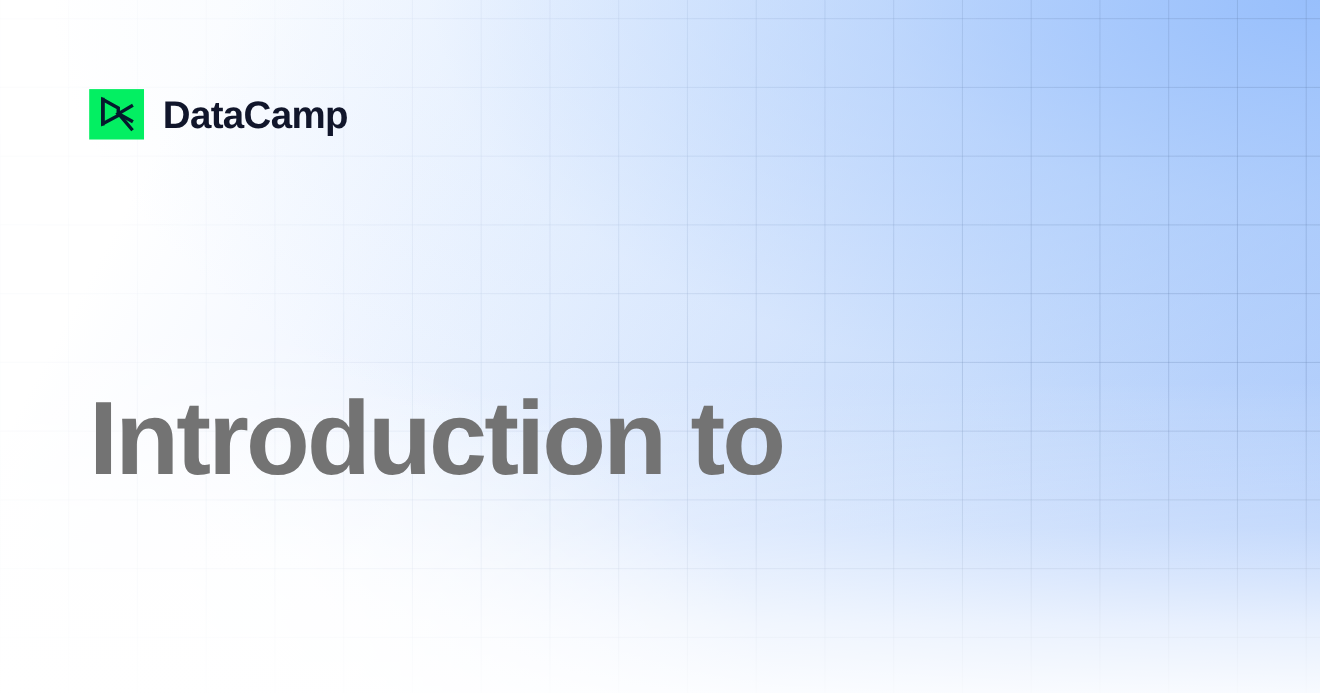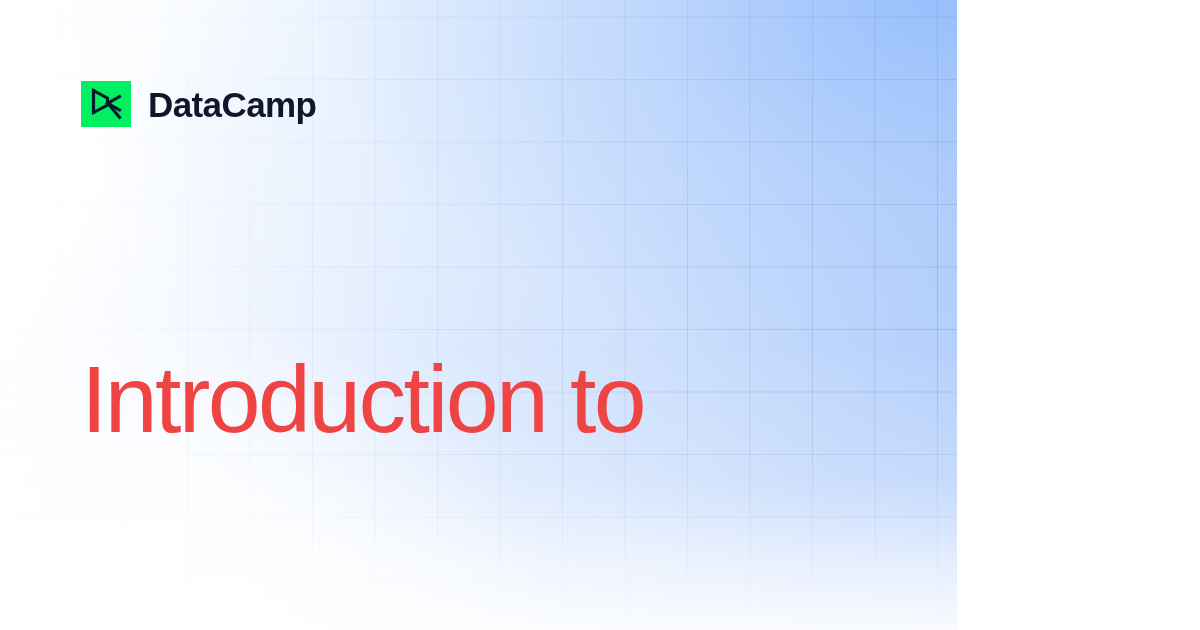--- a/index.html
+++ b/index.html
@@ -3,21 +3,21 @@
 <meta charset="utf-8">
 <style>
   html, body {
     margin: 0;
     padding: 0;
     background: #ffffff;
   }
 
   #banner {
     position: relative;
-    width: 957px;
+    width: 1200px;
     height: 630px;
     overflow: hidden;
     background: #ffffff;
     font-family: "Liberation Sans", sans-serif;
     -webkit-font-smoothing: antialiased;
   }
 
   
 
   .bg-base {
@@ -118,24 +118,24 @@
   }
 
   
 
   .headline {
     position: absolute;
     left: 81px;
     top: 351px;
     width: 1000px;
     font-size: 95px;
-    font-weight: 400;
+    font-weight: 700;
     line-height: 96px;
     letter-spacing: -2.6px;
-    color: #ef4444;
+    color: #737373;
   }
 
   .headline-line {
     display: block;
     white-space: nowrap;
   }
 </style>
 </head>
 <body>
 

